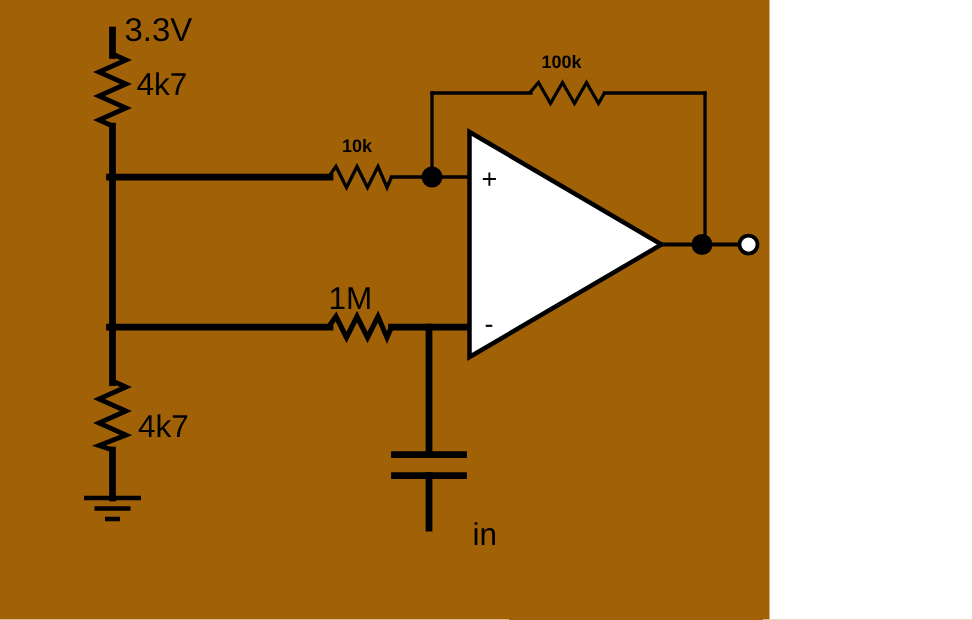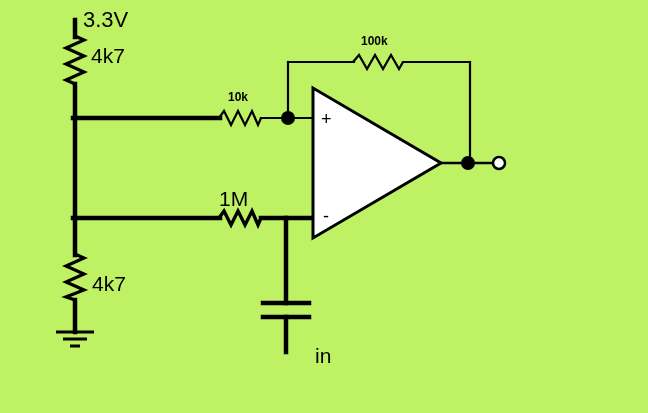--- a/index.html
+++ b/index.html
@@ -2,23 +2,23 @@
 <html><head>
 <meta charset="utf-8">
 <style>
   html, body {
     margin: 0;
     padding: 0;
     background: #ffffff;
   }
   .canvas {
     position: relative;
-    width: 648px;
+    width: 513px;
     height: 413px;
-    background: #bef264;
+    background: #a16207;
     overflow: hidden;
   }
   svg { display: block; }
   .wire  { stroke: #000000; stroke-width: 4.5; fill: none; stroke-linecap: square; }
   .wire-thin { stroke: #000000; stroke-width: 2.2; fill: none; stroke-linecap: square; }
   .wire-out  { stroke: #000000; stroke-width: 2.6; fill: none; stroke-linecap: square; }
   .zig   { stroke: #000000; stroke-width: 3.2; fill: none; stroke-linejoin: miter; }
   .zig-thin { stroke: #000000; stroke-width: 2.2; fill: none; stroke-linejoin: miter; }
   .zig-med  { stroke: #000000; stroke-width: 3.4; fill: none; stroke-linejoin: miter; }
   .opamp { fill: #ffffff; stroke: #000000; stroke-width: 3; stroke-linejoin: miter; }

